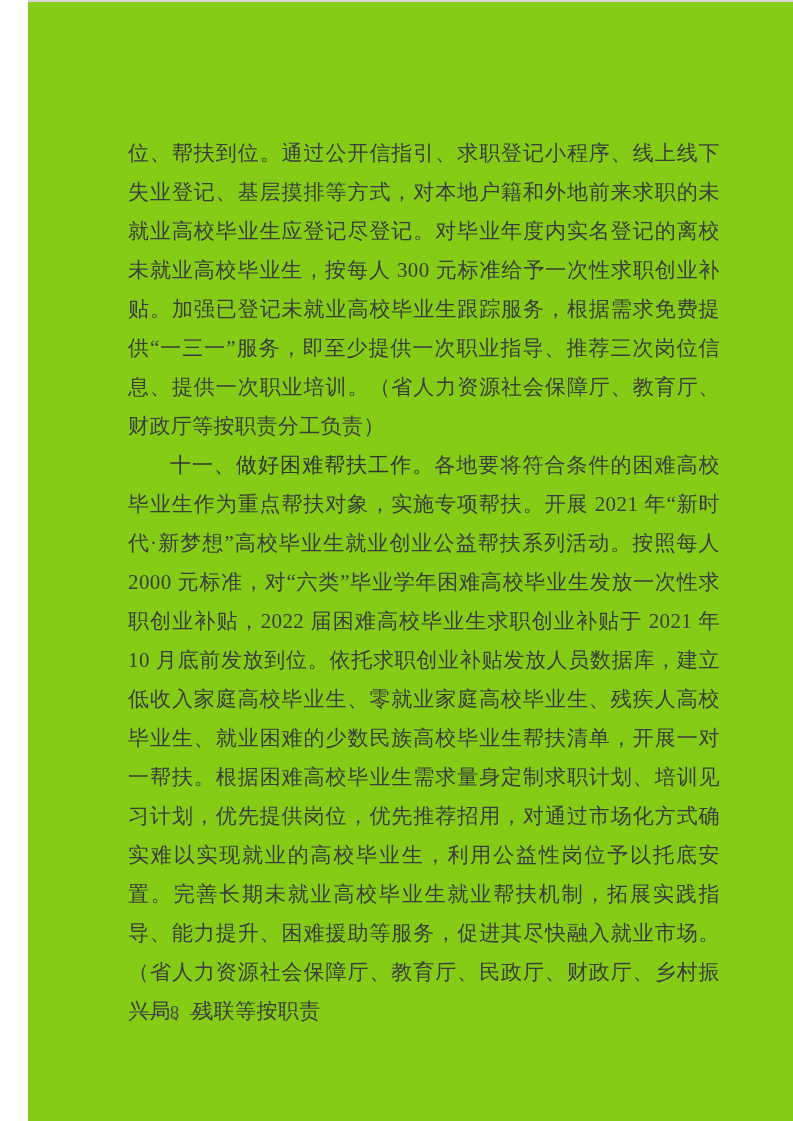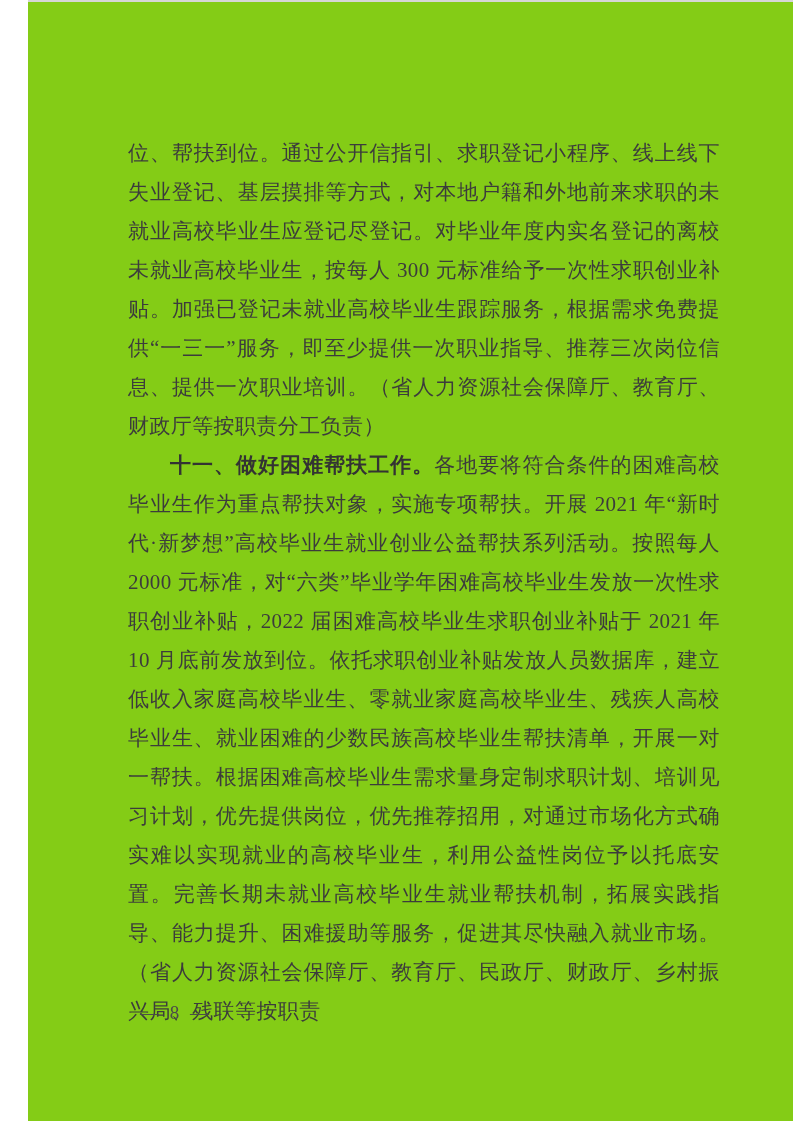--- a/index.html
+++ b/index.html
@@ -37,21 +37,21 @@
     text-justify: inter-character;
   }
   .para {
     margin: 0;
     padding: 0;
   }
   .para.indent-2em {
     text-indent: 2em;
   }
   .section-heading {
-    font-weight: bold;
+    font-weight: normal;
     color: #333333;
   }
   .page-footer {
     position: absolute;
     left: 112px;
     top: 1002px;
     font-size: 19px;
     letter-spacing: 3px;
     color: #4a4a4a;
     font-family: "Liberation Serif", "DejaVu Serif", serif;

